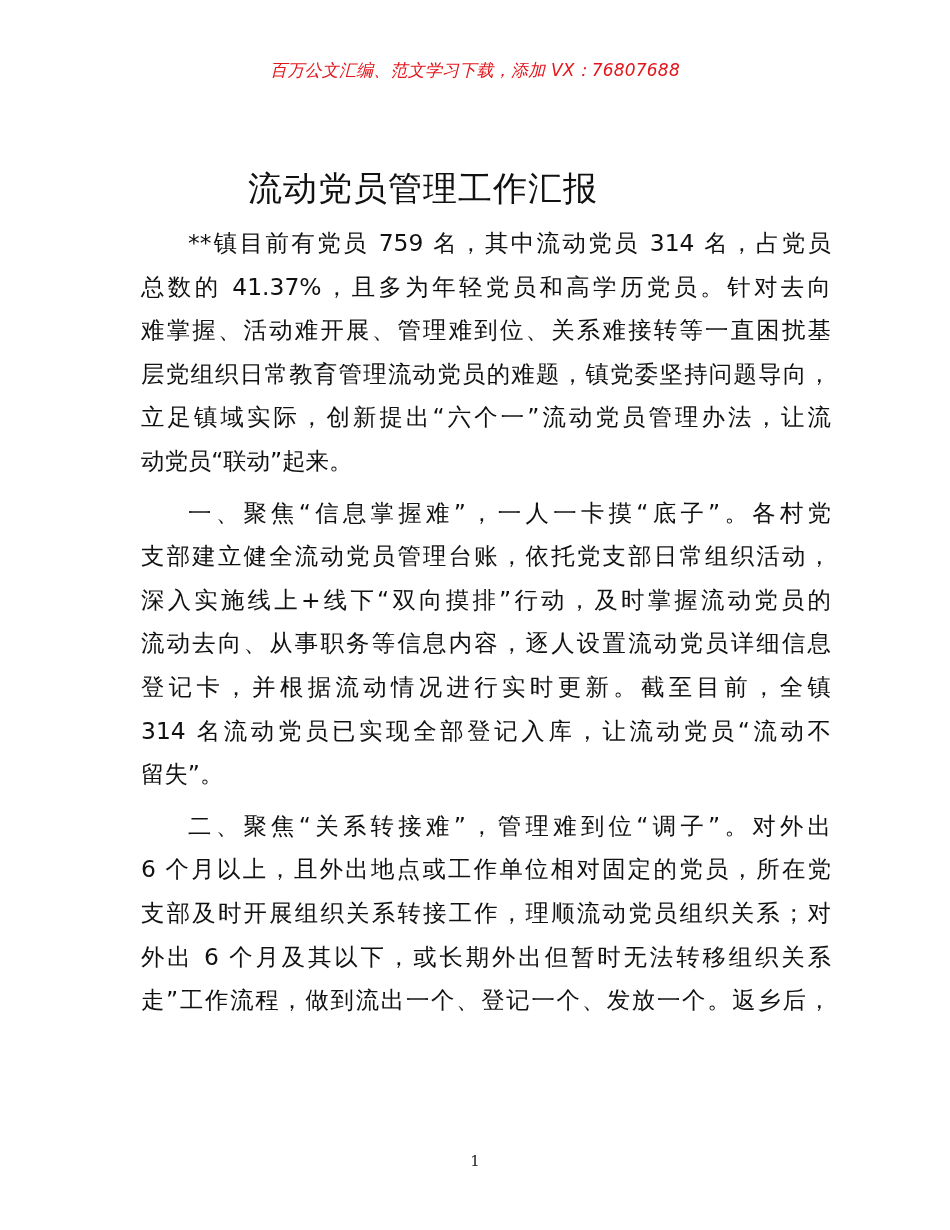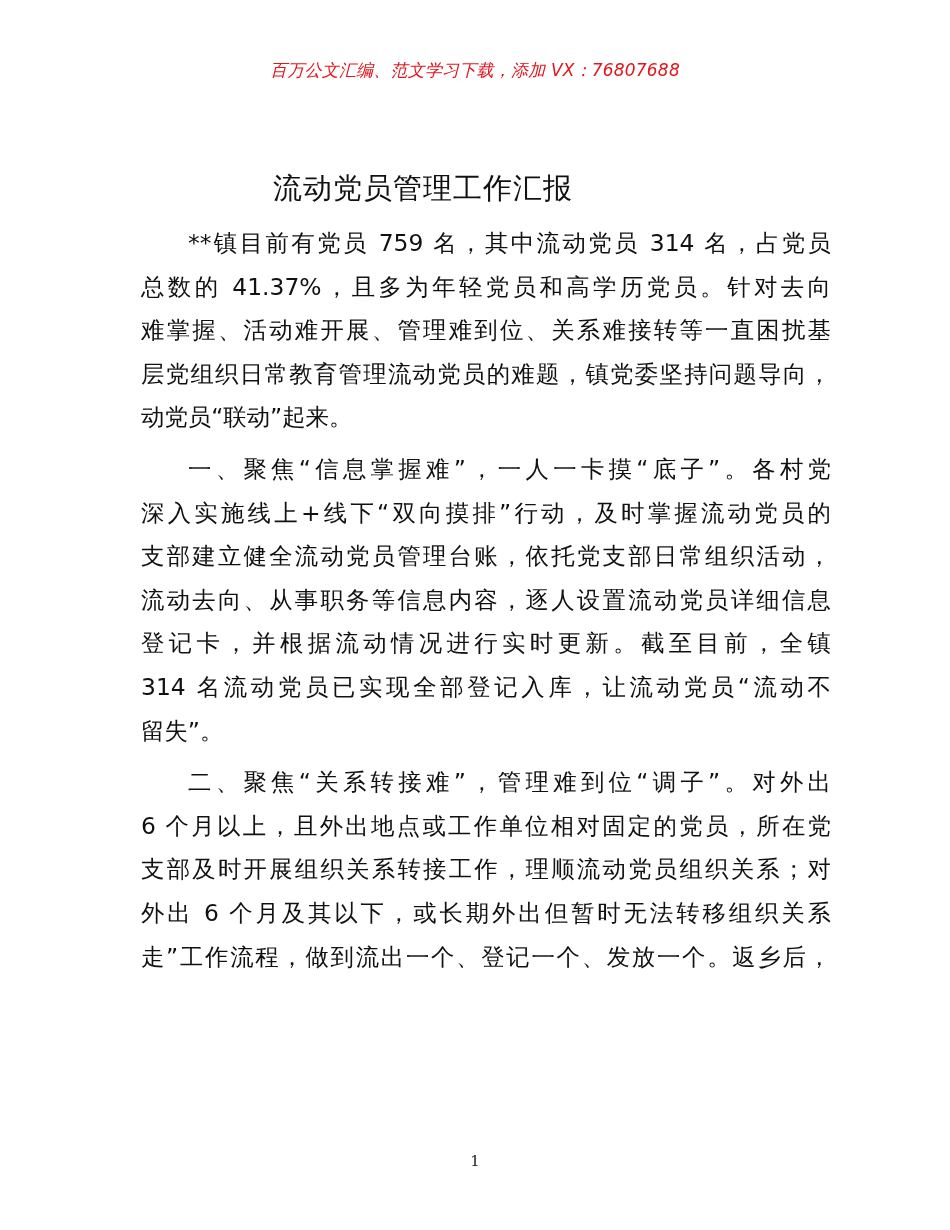--- a/index.html
+++ b/index.html
@@ -26,21 +26,21 @@
       letter-spacing: 0.2px;
       line-height: 28px;
       font-style: italic;
     }
     .doc-title {
       position: absolute;
       top: 166px;
       left: 0;
       width: 846px;
       text-align: center;
-      font-size: 29px;
+      font-size: 34px;
       line-height: 44px;
       color: #111111;
       letter-spacing: 1px;
     }
     .body-text {
       position: absolute;
       top: 222px;
       left: 141px;
       width: 690px;
     }
@@ -84,26 +84,27 @@
 <div class="header-banner">百万公文汇编、范文学习下载，添加 VX：76807688</div>
 
 <div class="doc-title">流动党员管理工作汇报</div>
 
 <div class="body-text">
   <p class="para">
     <span class="ln first">**镇目前有党员 759 名，其中流动党员 314 名，占党员</span>
     <span class="ln">总数的 41.37%，且多为年轻党员和高学历党员。针对去向</span>
     <span class="ln">难掌握、活动难开展、管理难到位、关系难接转等一直困扰基</span>
     <span class="ln">层党组织日常教育管理流动党员的难题，镇党委坚持问题导向，</span>
+    <span class="ln">立足镇域实际，创新提出“六个一”流动党员管理办法，让流</span>
     <span class="ln last">动党员“联动”起来。</span>
   </p>
   <p class="para">
     <span class="ln first">一、聚焦“信息掌握难”，一人一卡摸“底子”。各村党</span>
+    <span class="ln">支部建立健全流动党员管理台账，依托党支部日常组织活动，</span>
     <span class="ln">深入实施线上+线下“双向摸排”行动，及时掌握流动党员的</span>
-    <span class="ln">支部建立健全流动党员管理台账，依托党支部日常组织活动，</span>
     <span class="ln">流动去向、从事职务等信息内容，逐人设置流动党员详细信息</span>
     <span class="ln">登记卡，并根据流动情况进行实时更新。截至目前，全镇</span>
     <span class="ln">314 名流动党员已实现全部登记入库，让流动党员“流动不</span>
     <span class="ln last">留失”。</span>
   </p>
   <p class="para">
     <span class="ln first">二、聚焦“关系转接难”，管理难到位“调子”。对外出</span>
     <span class="ln">6 个月以上，且外出地点或工作单位相对固定的党员，所在党</span>
     <span class="ln">支部及时开展组织关系转接工作，理顺流动党员组织关系；对</span>
     <span class="ln">外出 6 个月及其以下，或长期外出但暂时无法转移组织关系</span>

